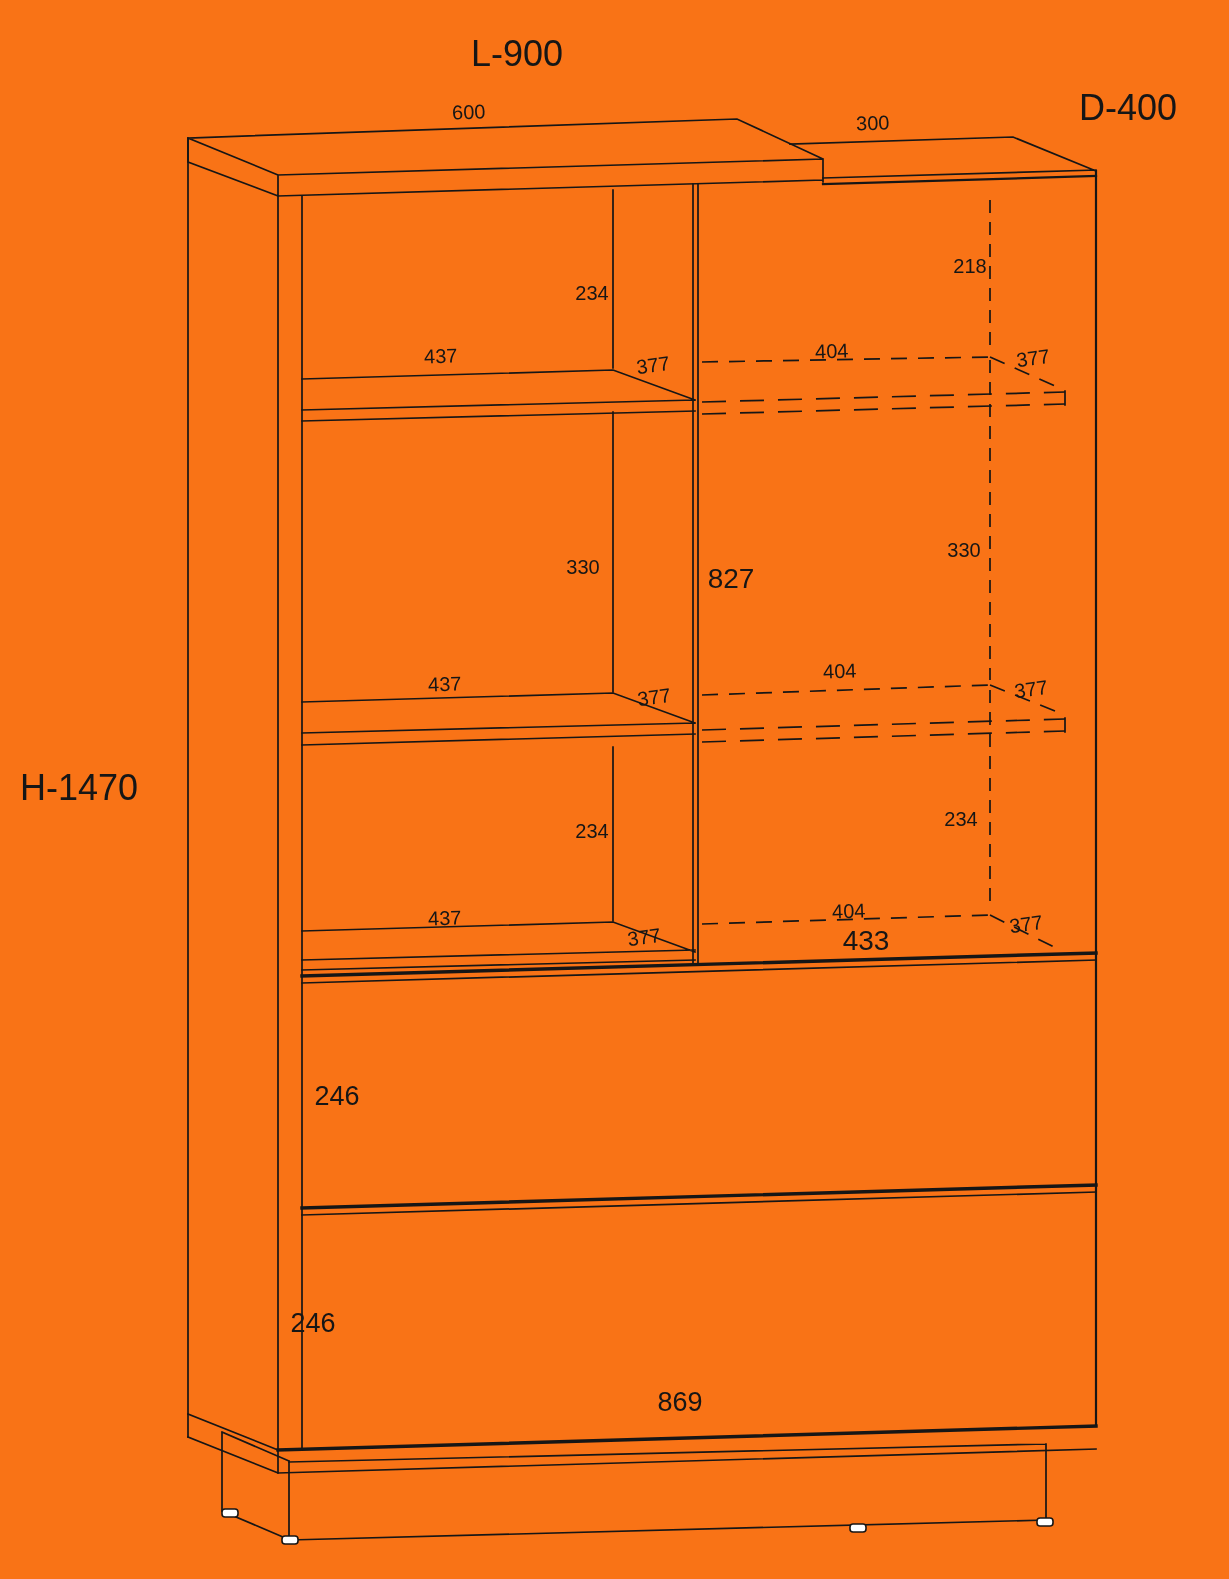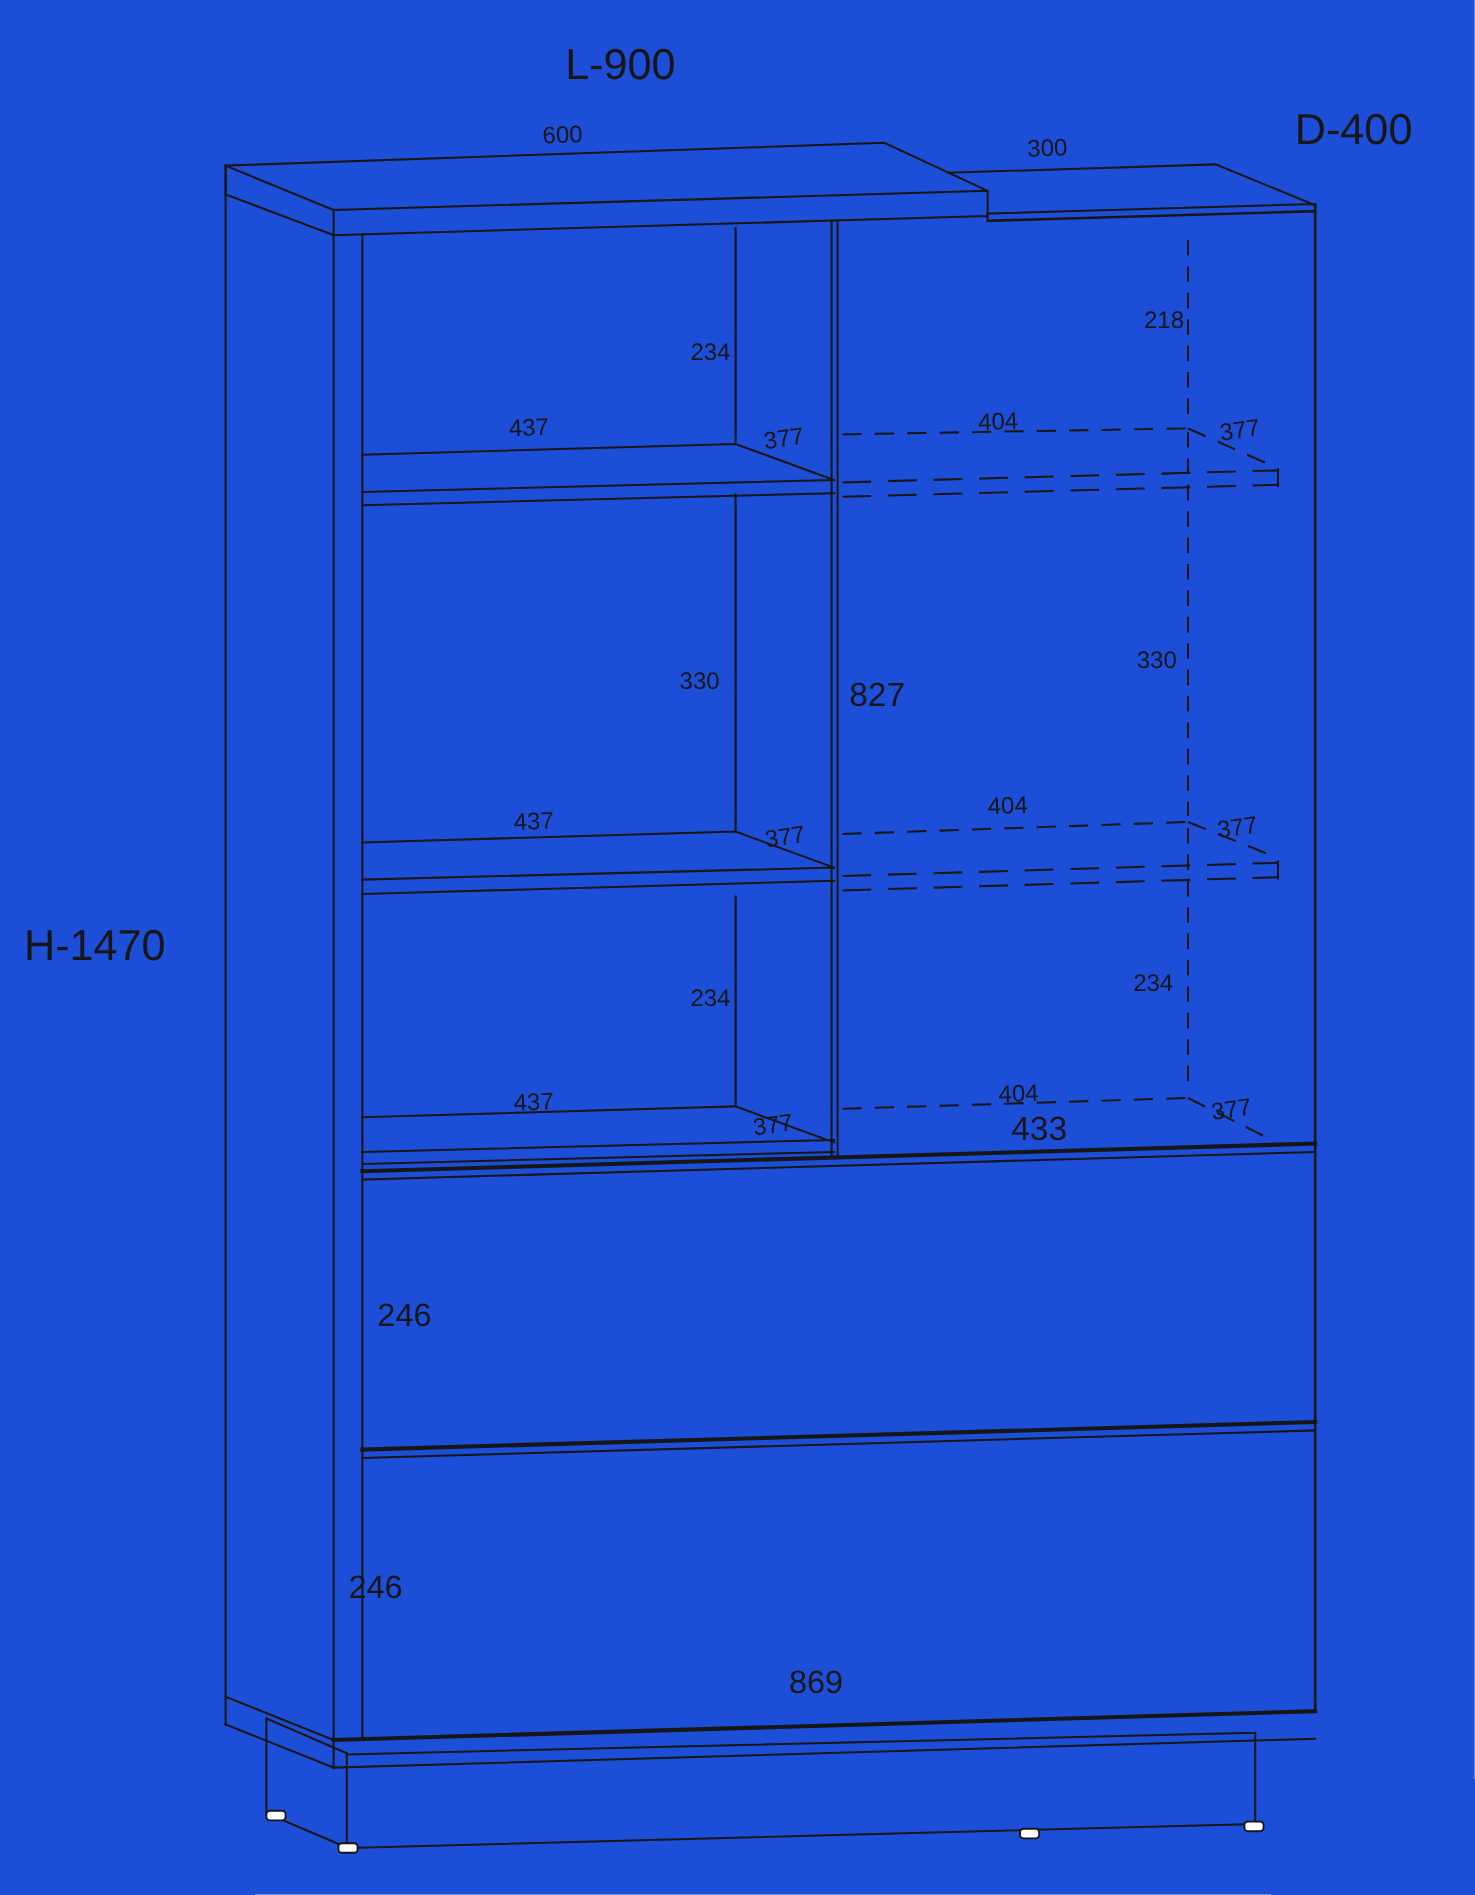--- a/index.html
+++ b/index.html
@@ -1,19 +1,19 @@
 <!DOCTYPE html>
 <html><head>
 <meta charset="utf-8">
 <style>
   html,body{margin:0;padding:0;background:#ffffff;}
   .page{
     position:relative;
     width:1229px;height:1579px;
-    background:#1d4ed8;
+    background:#f97316;
     font-family:"Liberation Sans", sans-serif;
     overflow:hidden;
   }
   svg{display:block}
   .ln   {fill:none;stroke:#161616;stroke-width:1.7;stroke-linecap:square;}
   .ln-th{fill:none;stroke:#161616;stroke-width:3.4;stroke-linecap:square;}
   .ln-md{fill:none;stroke:#161616;stroke-width:2.2;stroke-linecap:square;}
   .dash {fill:none;stroke:#161616;stroke-width:1.7;stroke-linecap:butt;stroke-dasharray:16 11;}
   .dash2{fill:none;stroke:#161616;stroke-width:1.7;stroke-linecap:butt;stroke-dasharray:24 14;}
   .dashv{fill:none;stroke:#161616;stroke-width:1.7;stroke-linecap:butt;stroke-dasharray:13 9;}

